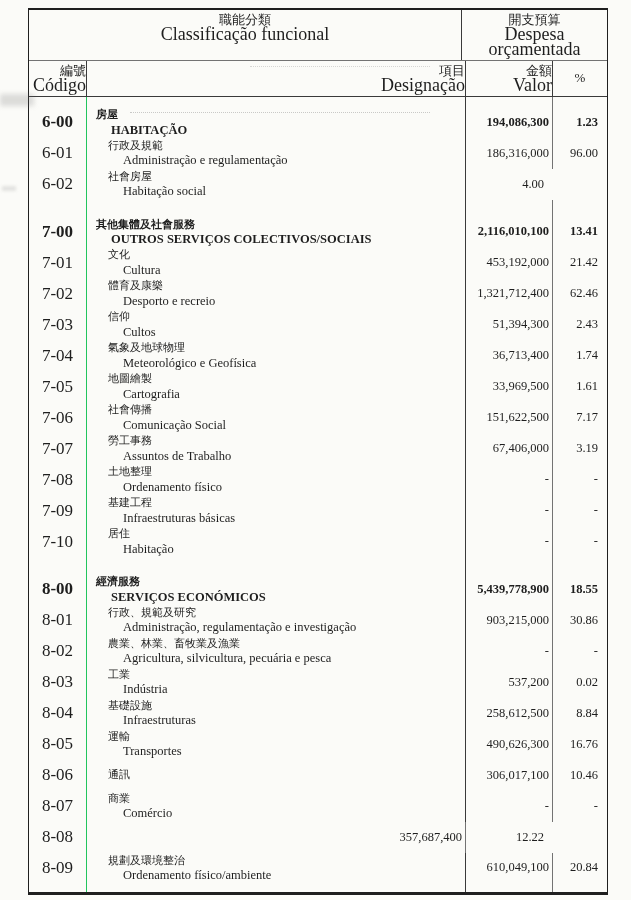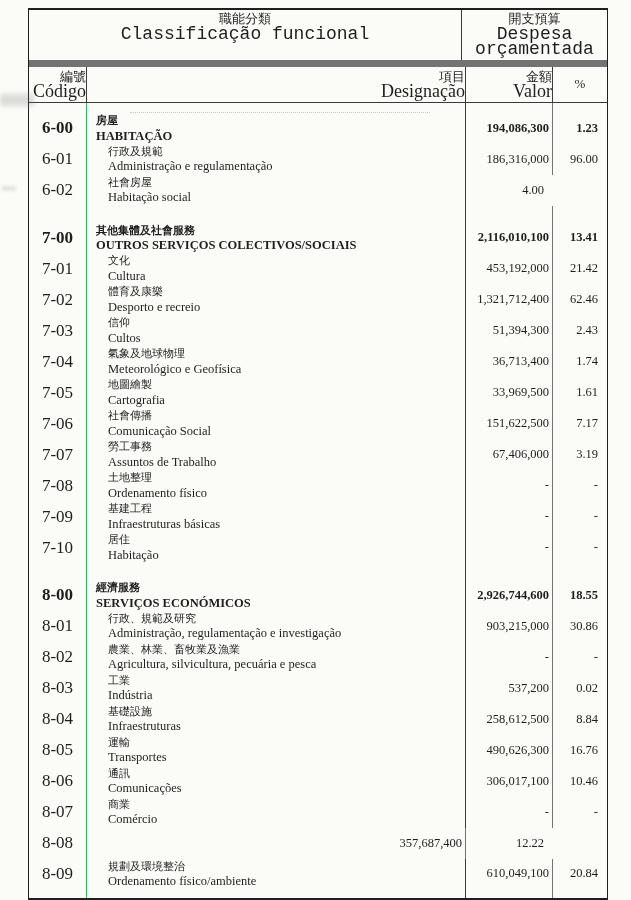--- a/index.html
+++ b/index.html
@@ -19,22 +19,21 @@
     border-style: solid;
     border-color: #1f1f1f;
     border-width: 2px 1px 3px 1px;
     background: transparent;
   }
 
   
   .thead1 {
     display: grid;
     grid-template-columns: 433px 1fr;
-    border-bottom: 7px solid #737373;
-    font-family: Liberation Mono, monospace;
+    border-bottom: 1px solid #737373;
   }
   .thead1 .hcell {
     text-align: center;
     padding: 2px 0 3px 0;
   }
   .thead1 .hcell.left { border-right: 1px solid #3a3a3a; }
   .hline-zh { font-size: 13px; line-height: 15px; }
   .hline-pt { font-size: 18px; line-height: 15px; }
 
   
@@ -65,21 +64,21 @@
     font-size: 17px;
     border-right: 1px solid #22c55e;
   }
   .c-desig {
     display: flex; flex-direction: column; justify-content: center;
     padding-left: 21px;
     border-right: 1px solid #3a3a3a;
   }
   .row.section .c-desig { padding-left: 9px; }
   .zh { font-size: 11px; line-height: 15.5px; }
-  .pt { font-size: 12.5px; line-height: 15px; }
+  .pt { font-size: 12.5px; line-height: 15px; margin-left: 15px; }
   .c-valor {
     display: flex; align-items: center; justify-content: flex-end;
     padding-right: 3px;
     font-size: 12.5px;
     border-right: 1px solid #737373;
   }
   .c-pct {
     display: flex; align-items: center; justify-content: flex-end;
     padding-right: 9px;
     font-size: 12.5px;
@@ -269,21 +268,21 @@
     </div>
     <div class="cell c-valor">-</div>
     <div class="cell c-pct">-</div>
   </div>
         <div class="row section gap">
     <div class="cell c-code">8-00</div>
     <div class="cell c-desig">
       <div class="zh">經濟服務</div>
       <div class="pt">SERVIÇOS ECONÓMICOS</div>
     </div>
-    <div class="cell c-valor">2,926,744,600</div>
+    <div class="cell c-valor">5,439,778,900</div>
     <div class="cell c-pct">18.55</div>
   </div>
         <div class="row">
     <div class="cell c-code">8-01</div>
     <div class="cell c-desig">
       <div class="zh">行政、規範及研究</div>
       <div class="pt">Administração, regulamentação e investigação</div>
     </div>
     <div class="cell c-valor">903,215,000</div>
     <div class="cell c-pct">30.86</div>
@@ -321,21 +320,20 @@
       <div class="zh">運輸</div>
       <div class="pt">Transportes</div>
     </div>
     <div class="cell c-valor">490,626,300</div>
     <div class="cell c-pct">16.76</div>
   </div>
         <div class="row">
     <div class="cell c-code">8-06</div>
     <div class="cell c-desig">
       <div class="zh">通訊</div>
-      <div class="pt">Comunicações</div>
     </div>
     <div class="cell c-valor">306,017,100</div>
     <div class="cell c-pct">10.46</div>
   </div>
         <div class="row">
     <div class="cell c-code">8-07</div>
     <div class="cell c-desig">
       <div class="zh">商業</div>
       <div class="pt">Comércio</div>
     </div>

